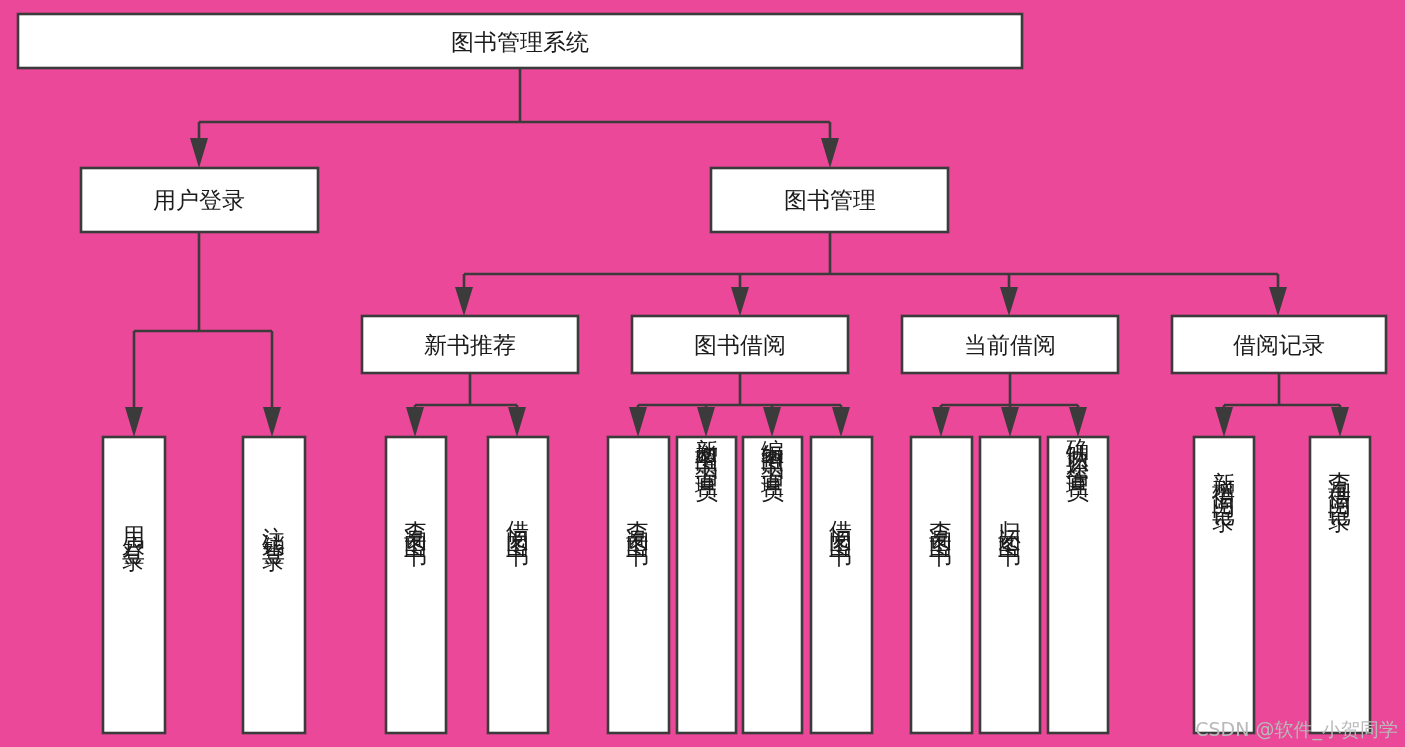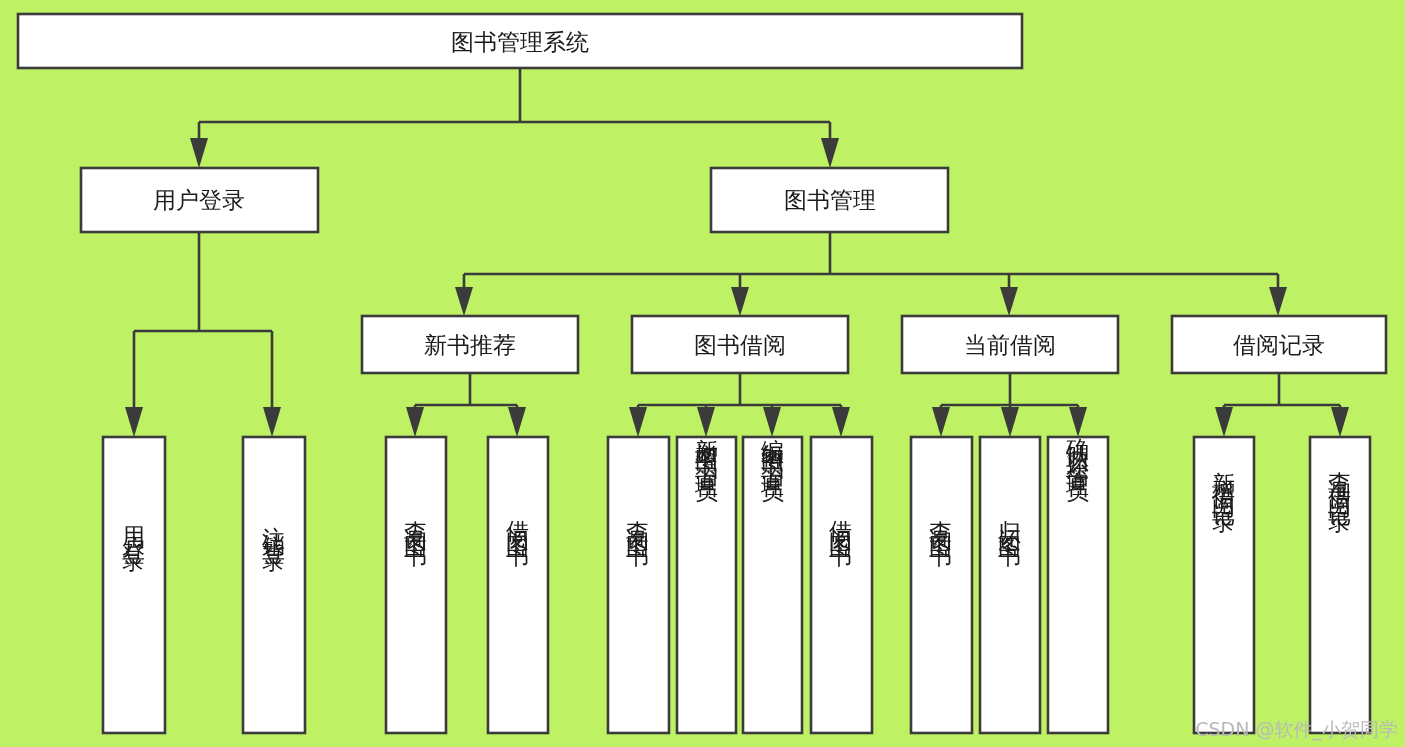--- a/index.html
+++ b/index.html
@@ -8,21 +8,21 @@
     padding: 0;
     background: #ffffff;
   }
   body {
     font-family: "DejaVu Sans", "Liberation Sans", sans-serif;
   }
   #diagram-root {
     position: relative;
     width: 1405px;
     height: 747px;
-    background: #bef264;
+    background: #ec4899;
     overflow: hidden;
   }
   svg#tree-svg {
     position: absolute;
     left: 0;
     top: 0;
     width: 1405px;
     height: 747px;
     display: block;
   }

